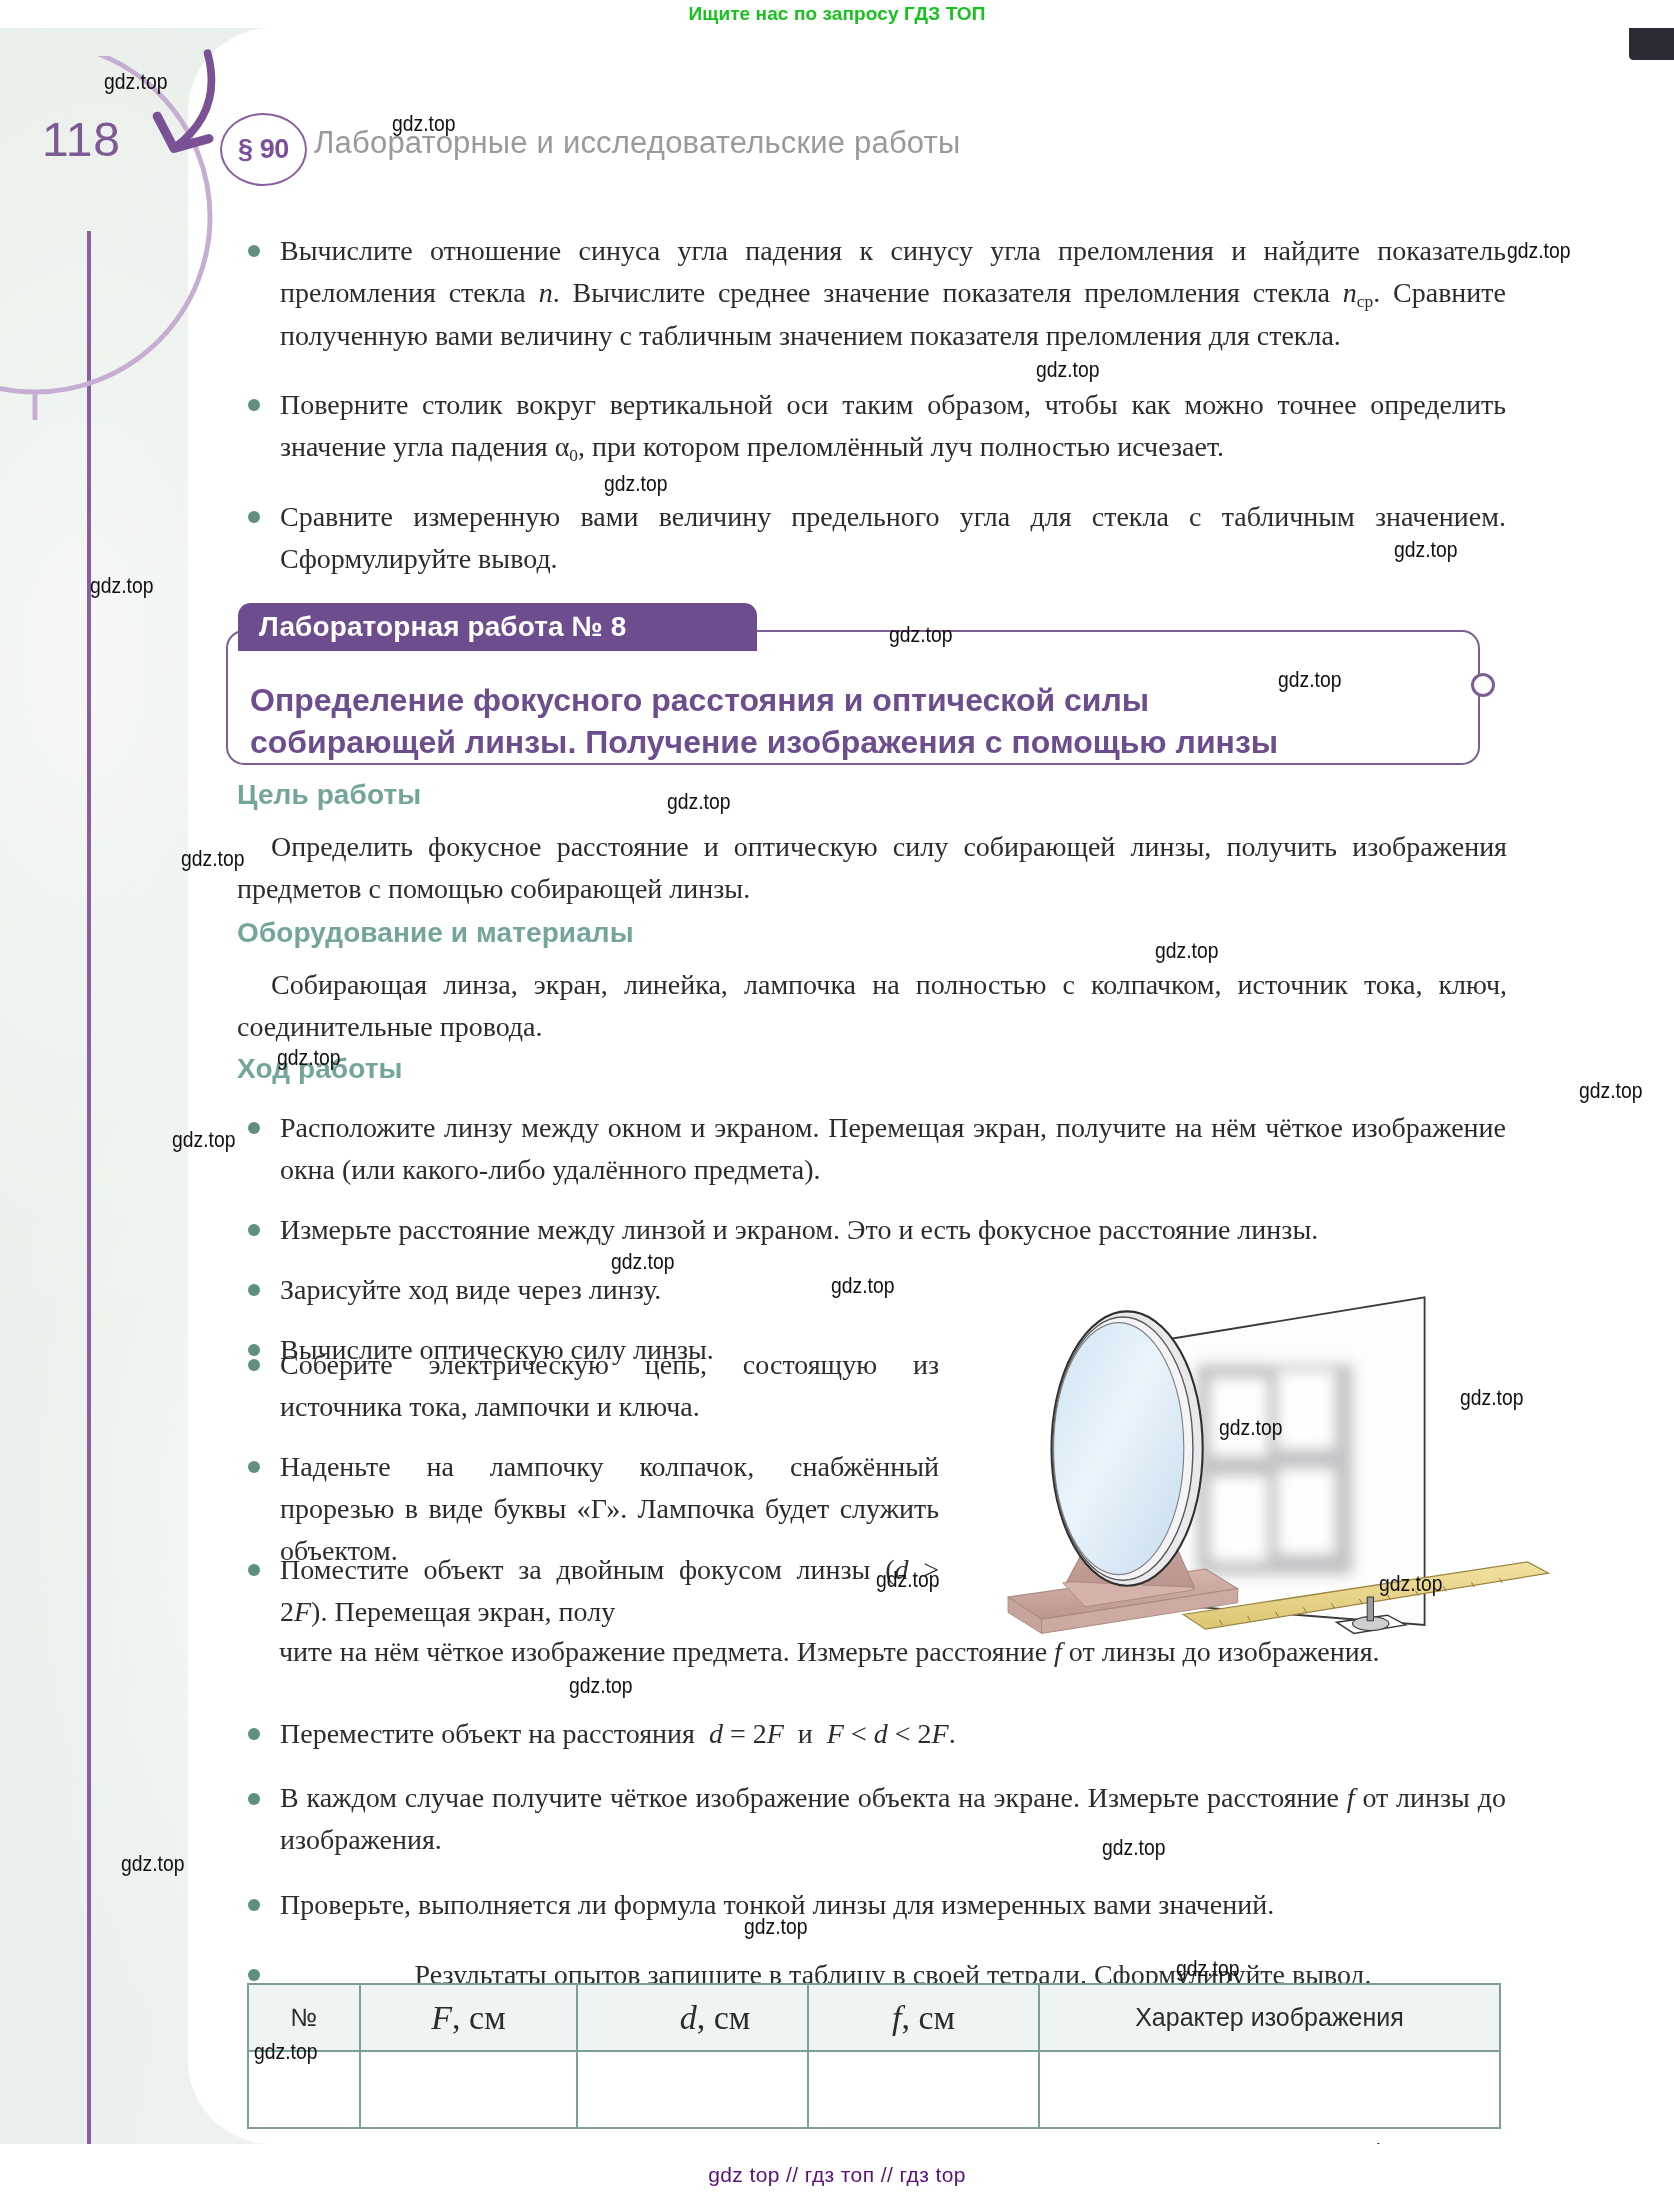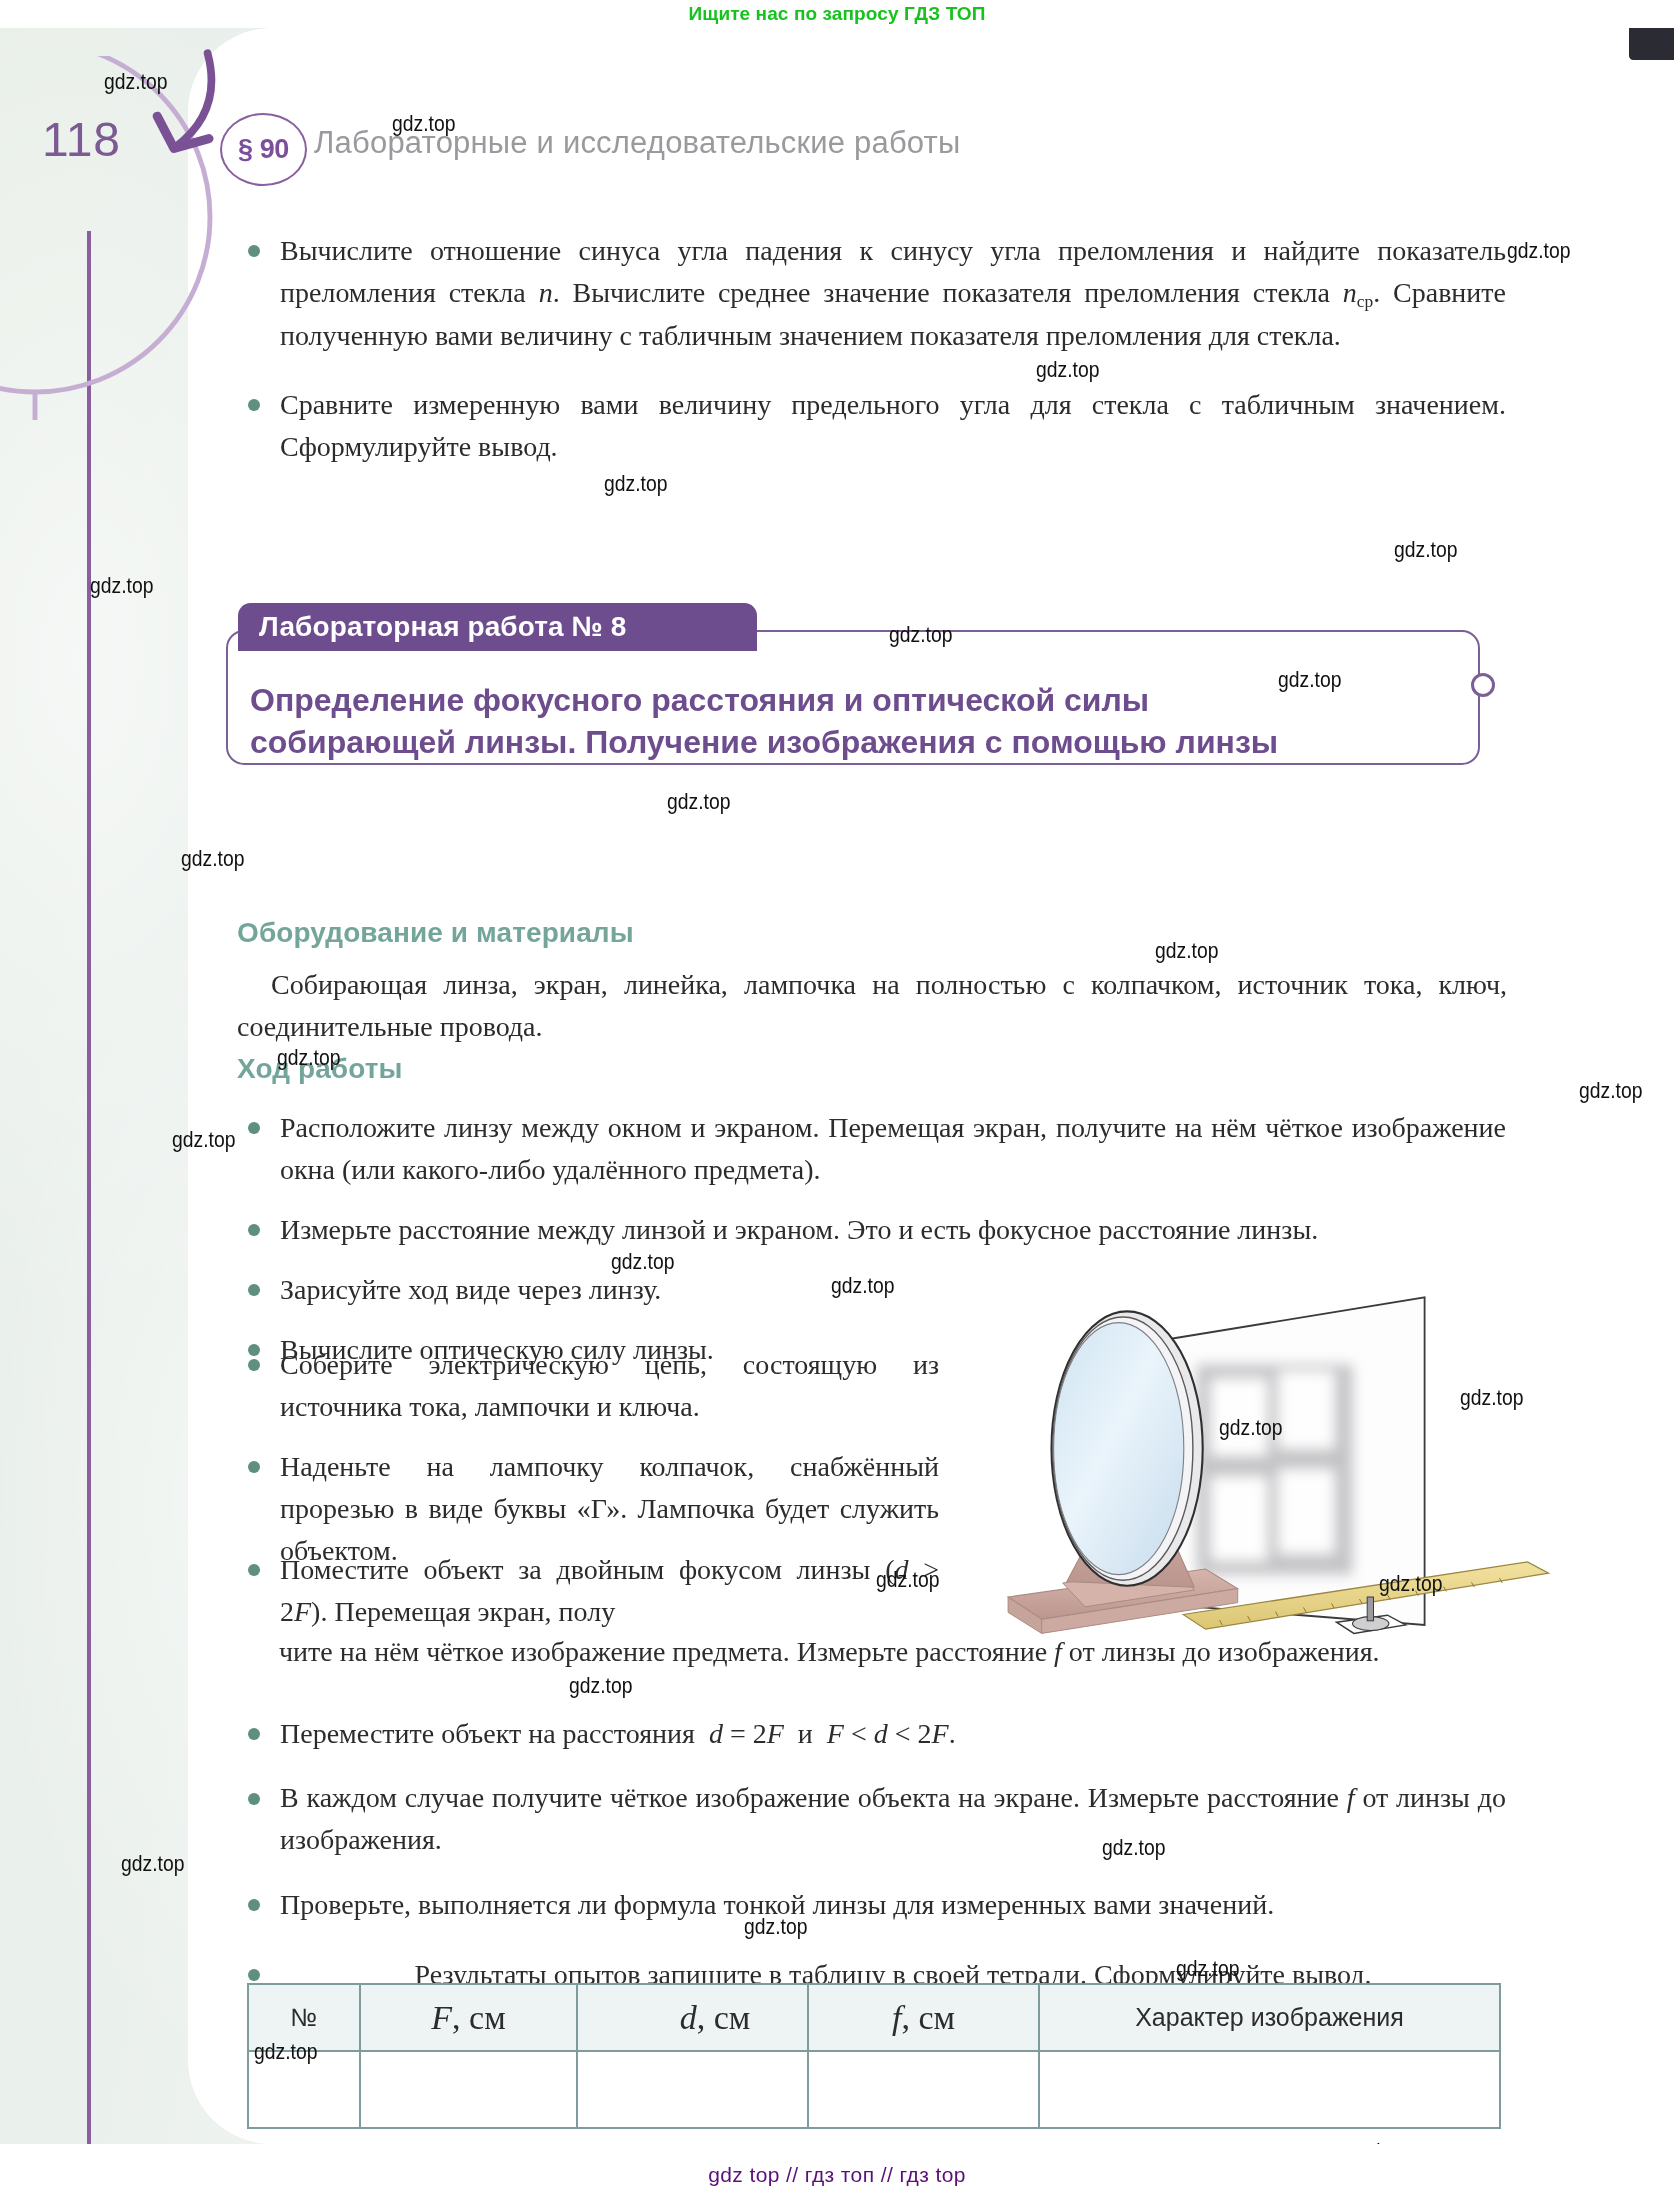--- a/index.html
+++ b/index.html
@@ -206,36 +206,43 @@
   <div id="para-badge">
     <span class="lbl">§ 90</span>
   </div>
   <div id="section-title">Лабораторные и исследовательские работы</div>
 
   <div class="body-col" style="top:202px;">
     <div class="bullet-item">
       Вычислите отношение синуса угла падения к синусу угла преломления и най­дите показатель преломления стекла <i class="math">n</i>. Вычислите среднее значение показателя преломления стекла <i class="math">n</i><sub class="sb">ср</sub>. Сравните полученную вами величину с табличным зна­чением показателя преломления для стекла.
     </div>
     <div class="bullet-item" style="margin-top:27px;">
+      Поверните столик вокруг вертикальной оси таким образом, чтобы как можно точнее определить значение угла падения α<sub class="sb">0</sub>, при котором преломлённый луч полностью исчезает.
+    </div>
+    <div class="bullet-item" style="margin-top:27px;">
       Сравните измеренную вами величину предельного угла для стекла с табличным значением. Сформулируйте вывод.
     </div>
   </div>
 
   <div id="labwork-block">
     <div id="labwork-outline"></div>
     <div id="labwork-tab">
       <span class="lbl">Лабораторная работа № 8</span>
     </div>
     <div id="labwork-titlewrap">
       <div class="ln">Определение фокусного расстояния и оптической силы</div>
       <div class="ln">собирающей линзы. Получение изображения с помощью линзы</div>
     </div>
     <div id="labwork-knob"></div>
   </div>
 
+  <div style="position:absolute; left:237px; top:751px; width:1270px;">
+    <div class="green-head">Цель работы</div>
+    <p class="plain-para" style="margin-top:15.4px;">Определить фокусное расстояние и оптическую силу собирающей линзы, полу­чить изображения предметов с помощью собирающей линзы.</p>
+  </div>
 
   <div style="position:absolute; left:237px; top:889px; width:1270px;">
     <div class="green-head">Оборудование и материалы</div>
     <p class="plain-para" style="margin-top:15.4px;">Собирающая линза, экран, линейка, лампочка на полностью с колпачком, источ­ник тока, ключ, соединительные провода.</p>
   </div>
 
   <div style="position:absolute; left:237px; top:1025px; width:1270px;">
     <div class="green-head">Ход работы</div>
   </div>
 

